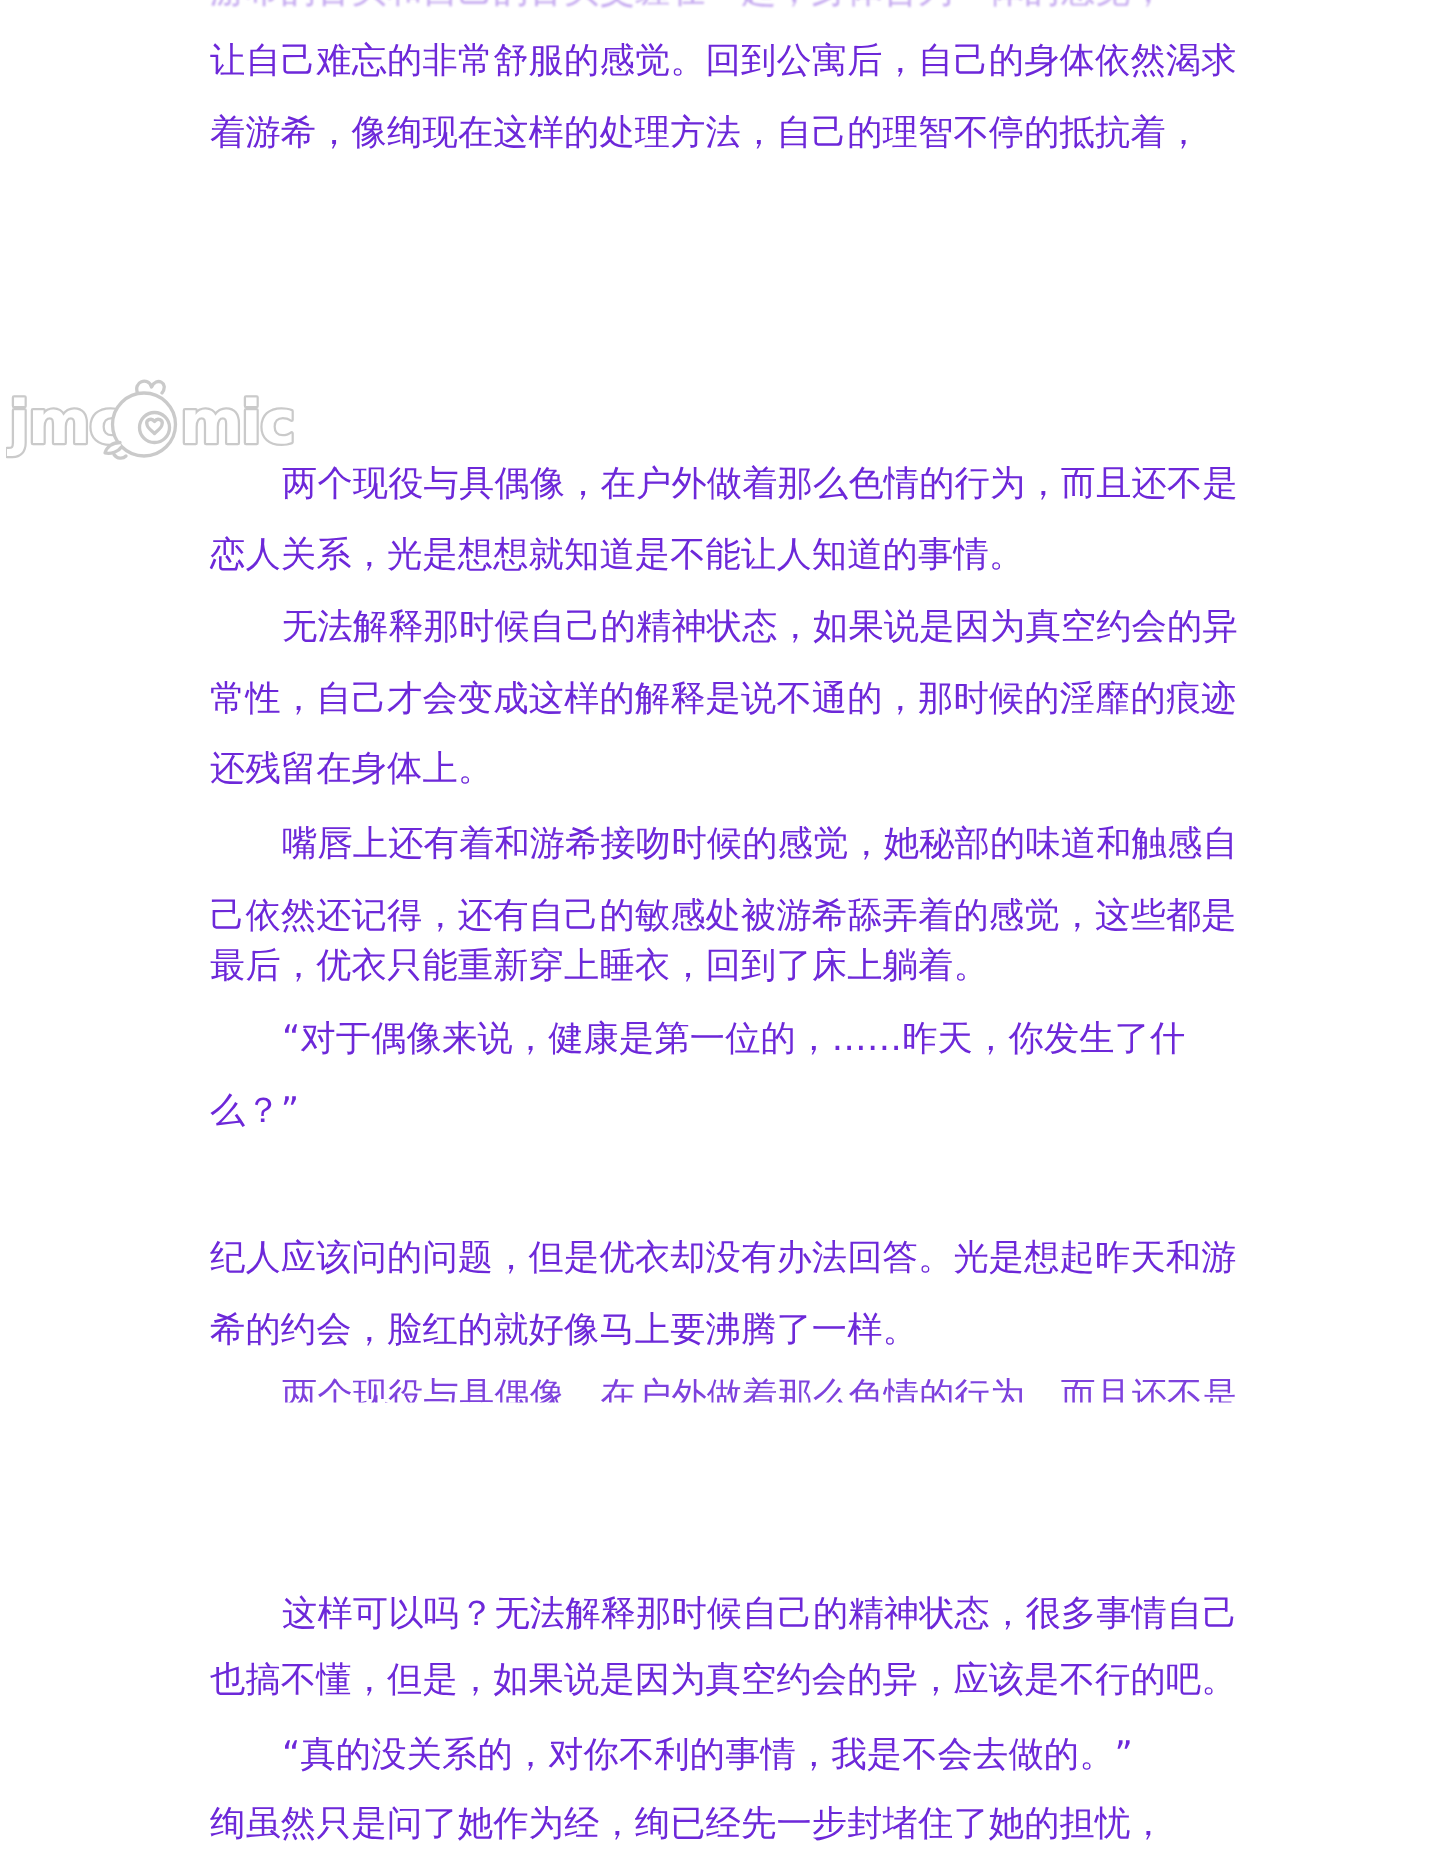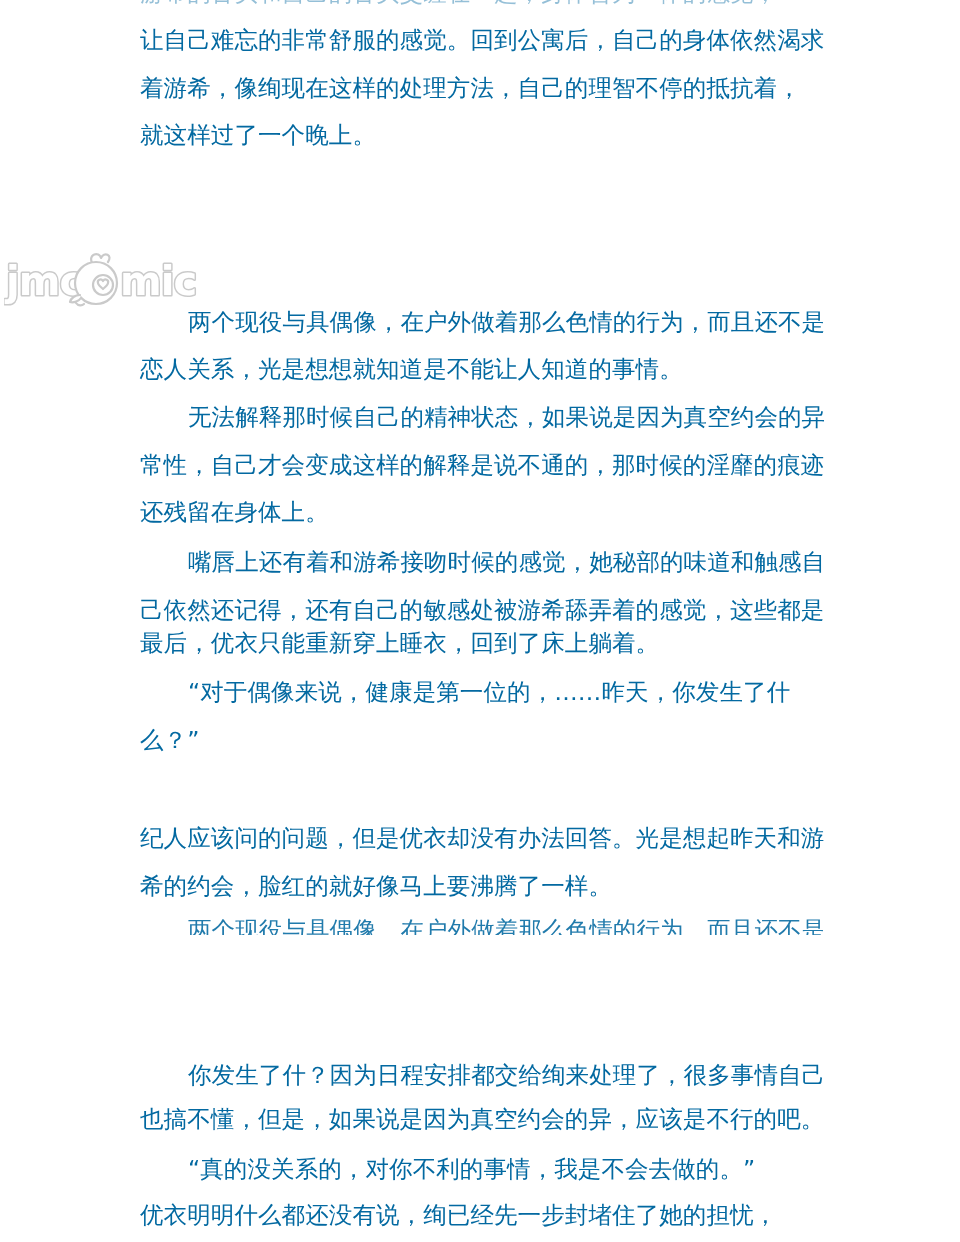--- a/index.html
+++ b/index.html
@@ -9,21 +9,21 @@
     background:#ffffff;
     overflow:hidden;
     font-family:"DejaVu Sans","Liberation Sans",sans-serif;
   }
   .line{
     position:absolute;
     left:140px;
     font-size:23.5px;
     line-height:26px;
     letter-spacing:0.1px;
-    color:#0369a1;
+    color:#6d28d9;
     white-space:nowrap;
   }
   .indent{left:188px;}
   .clip{
     position:absolute;
     left:0;width:960px;
     overflow:hidden;
   }
   .clip .line{position:absolute;}
   .faint{opacity:0.42;filter:blur(0.6px);}
@@ -42,21 +42,20 @@
 <body>
 
 <div class="page">
 
   <div class="clip" style="top:0;height:8px">
     <div class="line faint" style="top:-20px;left:140px">游希的舌头和自己的舌头交缠在一起，身体合为一体的感觉，</div>
   </div>
 
   <div class="line" style="top:27px">让自己难忘的非常舒服的感觉。回到公寓后，自己的身体依然渴求</div>
   <div class="line" style="top:75px">着游希，像绚现在这样的处理方法，自己的理智不停的抵抗着，</div>
-  <div class="line" style="top:122px">就这样过了一个晚上。</div>
 
   <svg class="watermark" viewBox="0 0 200 58">
     <g stroke="#c6c6c6" fill="#ffffff" opacity="0.92">
       <text x="2" y="45" font-size="40" letter-spacing="-1" stroke-width="3" paint-order="stroke" stroke-linejoin="round">jmc</text>
       <g stroke-width="2.2" stroke-linecap="round" stroke-linejoin="round">
         <path d="M88,13 c-4,-9 7,-12 9,-5 c3,-7 12,-3 7,4" fill="#ffffff"></path>
         <circle cx="92" cy="33" r="21"></circle>
         <circle cx="99" cy="35" r="10"></circle>
         <path d="M99,31 c-2,-3 -6,-1 -5,2 c0,2 3,4 5,6 c2,-2 5,-4 5,-6 c1,-3 -3,-5 -5,-2 z"></path>
         <path d="M76,45 c-5,0 -9,3 -10,7 c4,1 9,-1 11,-4" fill="#ffffff"></path>
@@ -80,19 +79,19 @@
   <div class="line indent" style="top:679px">“对于偶像来说，健康是第一位的，……昨天，你发生了什</div>
   <div class="line" style="top:727px">么？”</div>
 
   <div class="line" style="top:825px">纪人应该问的问题，但是优衣却没有办法回答。光是想起昨天和游</div>
   <div class="line" style="top:873px">希的约会，脸红的就好像马上要沸腾了一样。</div>
 
   <div class="clip" style="top:917px;height:18px">
     <div class="line semi" style="top:0;left:188px">两个现役与具偶像，在户外做着那么色情的行为，而且还不是</div>
   </div>
 
-  <div class="line indent" style="top:1062px">你发生了什？因为日程安排都交给绚来处理了，很多事情自己</div>
+  <div class="line indent" style="top:1062px">这样可以吗？无法解释那时候自己的精神状态，很多事情自己</div>
   <div class="line" style="top:1106px">也搞不懂，但是，如果说是因为真空约会的异，应该是不行的吧。</div>
 
   <div class="line indent" style="top:1156px">“真的没关系的，对你不利的事情，我是不会去做的。”</div>
-  <div class="line" style="top:1202px">优衣明明什么都还没有说，绚已经先一步封堵住了她的担忧，</div>
+  <div class="line" style="top:1202px">绚虽然只是问了她作为经，绚已经先一步封堵住了她的担忧，</div>
 
 </div>
 
 </body></html>

